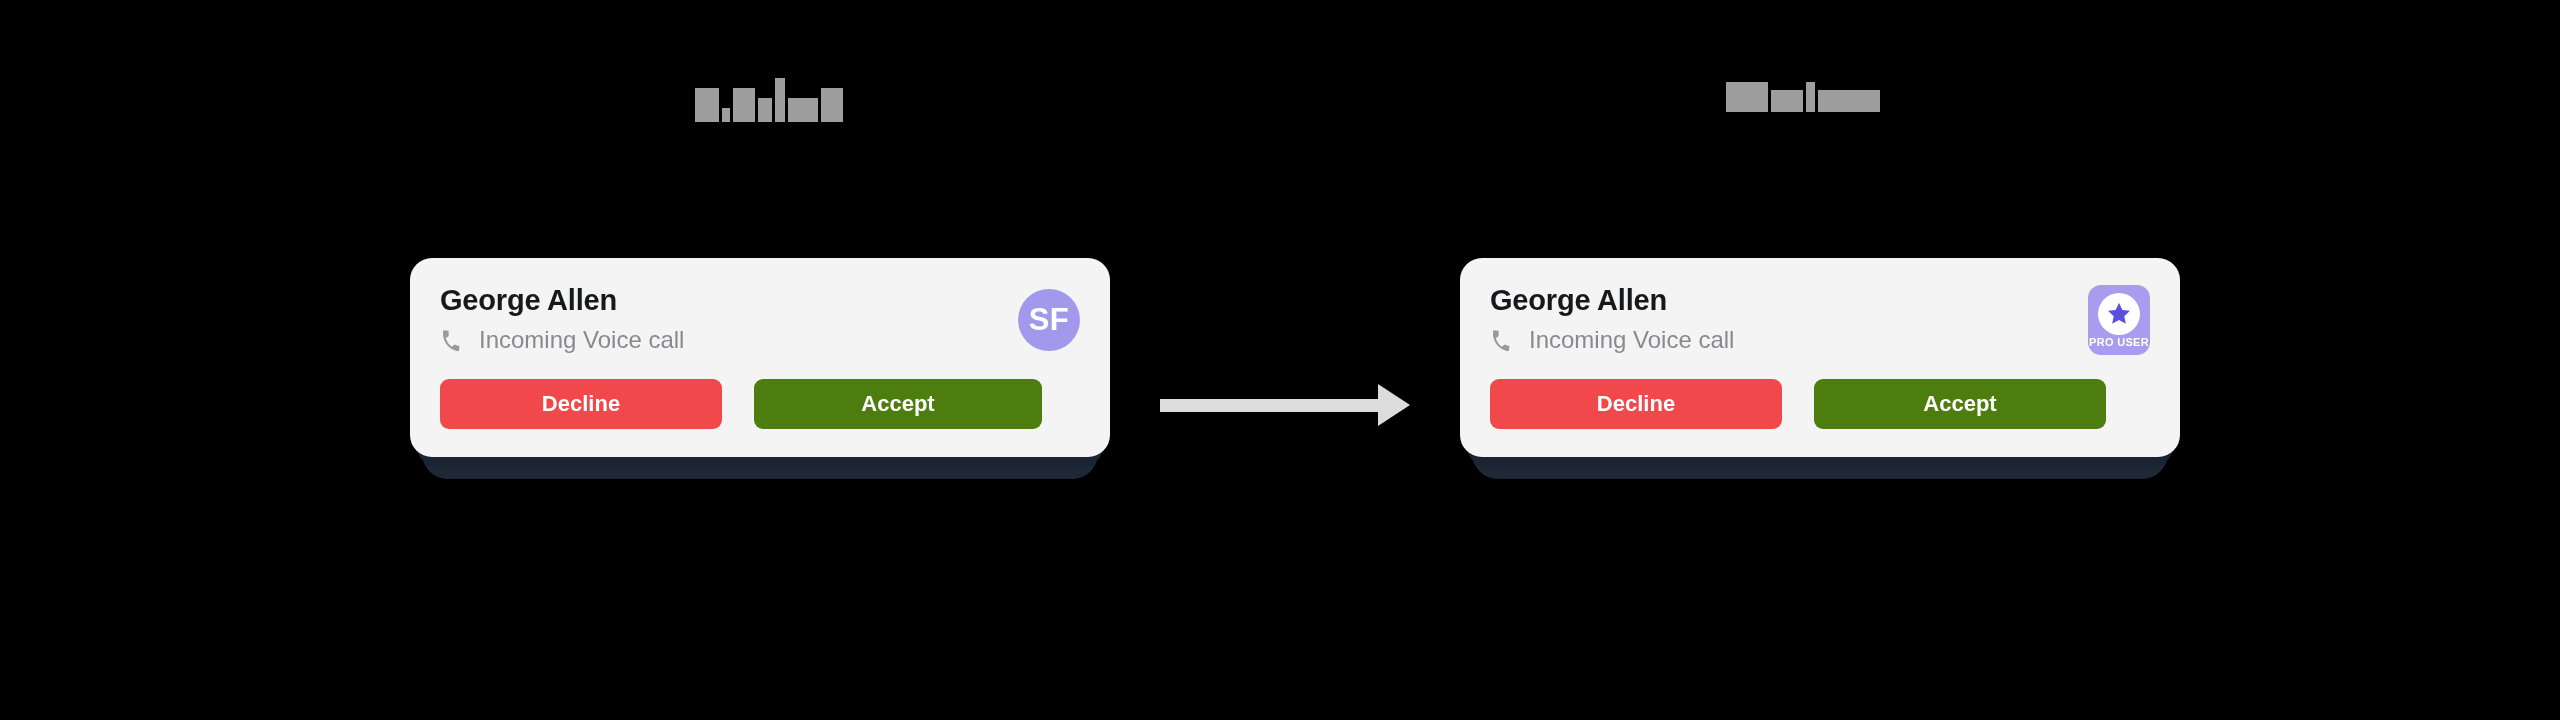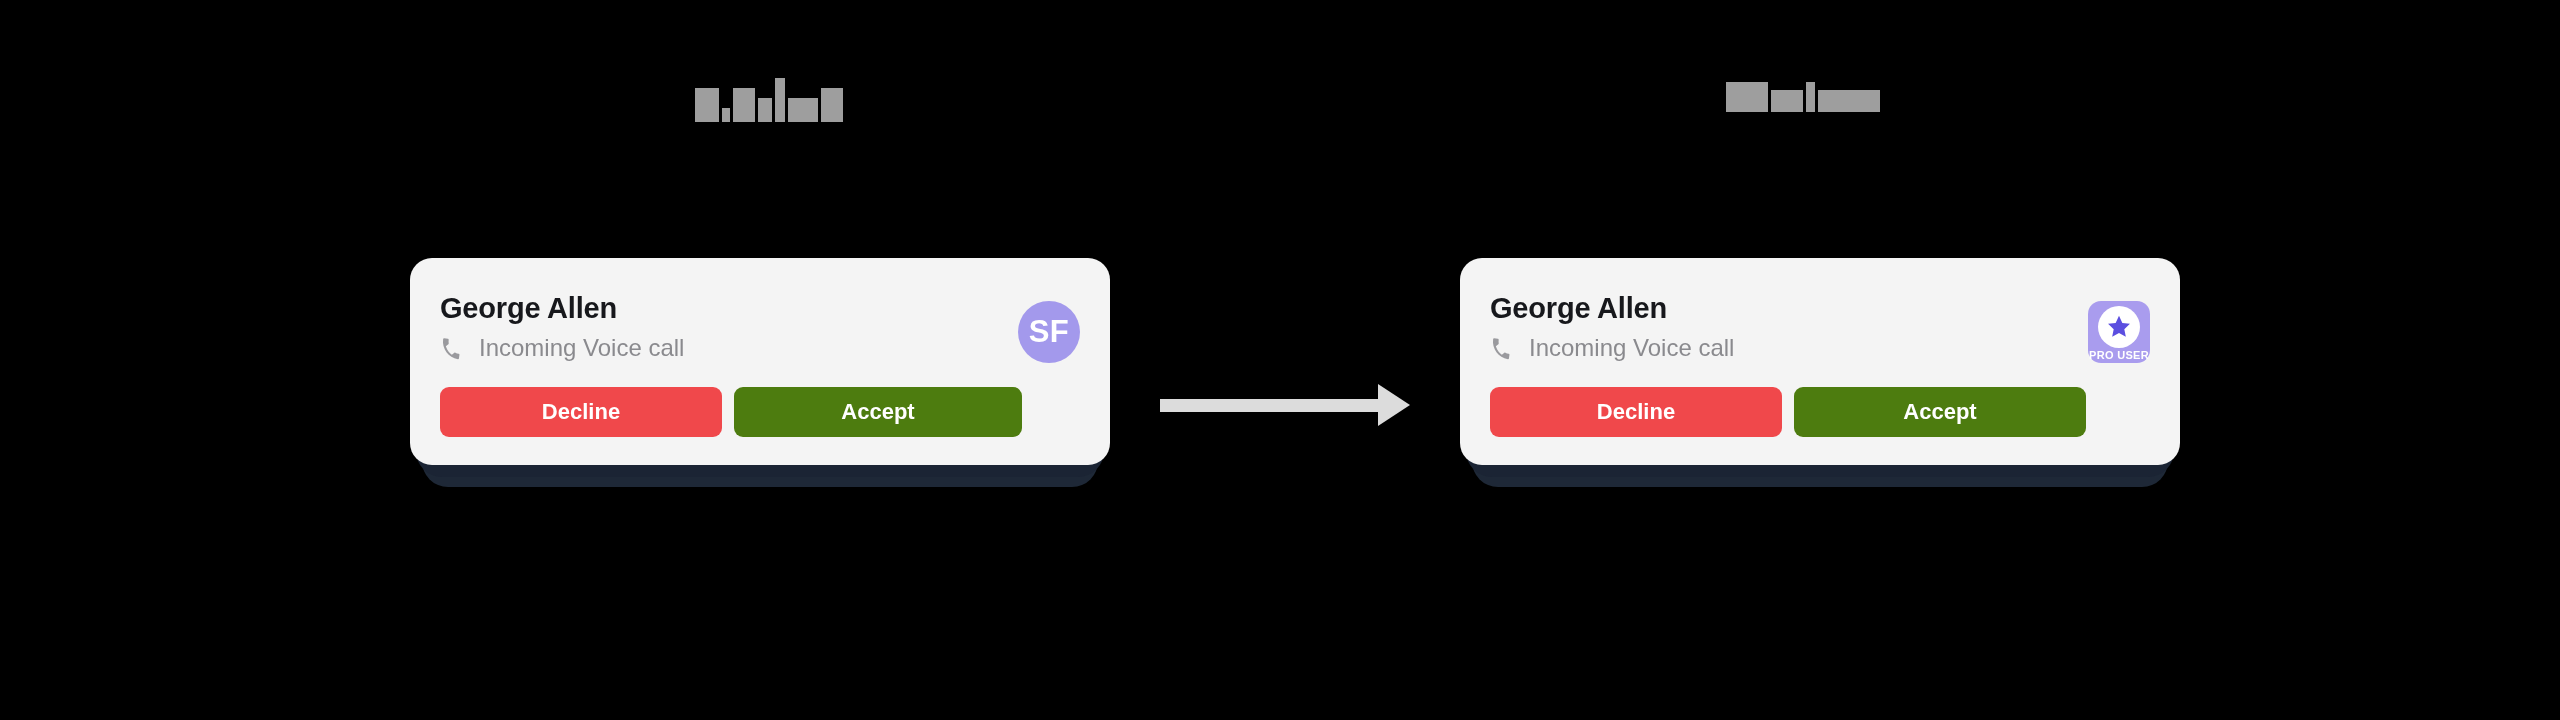--- a/index.html
+++ b/index.html
@@ -66,23 +66,22 @@
     position: relative;
     background: #f4f4f4;
     border-radius: 22px;
     box-sizing: border-box;
     padding: 26px 30px 28px 30px;
     z-index: 3;
   }
 
   .card-head {
     display: flex;
-    align-items: flex-end;
+    align-items: center;
     justify-content: space-between;
-    margin-top: 8px;
   }
 
   .card-text { min-width: 0; }
 
   .caller-name {
     font-size: 29px;
     font-weight: bold;
     color: #17181c;
     line-height: 1.15;
     letter-spacing: -0.2px;
@@ -120,21 +119,21 @@
     letter-spacing: .5px;
     display: flex;
     align-items: center;
     justify-content: center;
   }
 
   
   .pro-badge {
     flex: 0 0 auto;
     width: 62px;
-    height: 62px;
+    height: 70px;
     border-radius: 13px;
     background: #a99cee;
     display: flex;
     flex-direction: column;
     align-items: center;
     justify-content: center;
     padding-top: 2px;
     box-sizing: border-box;
   }
   .pro-badge-disc {
@@ -154,21 +153,21 @@
     color: #ffffff;
     letter-spacing: .3px;
     line-height: 1;
     white-space: nowrap;
   }
 
   
   .actions {
     margin-top: 24px;
     display: flex;
-    gap: 12px;
+    gap: 32px;
   }
   .btn {
     border: none;
     border-radius: 9px;
     color: #ffffff;
     font-family: "Liberation Sans", sans-serif;
     font-size: 22px;
     font-weight: bold;
     height: 50px;
     cursor: pointer;

